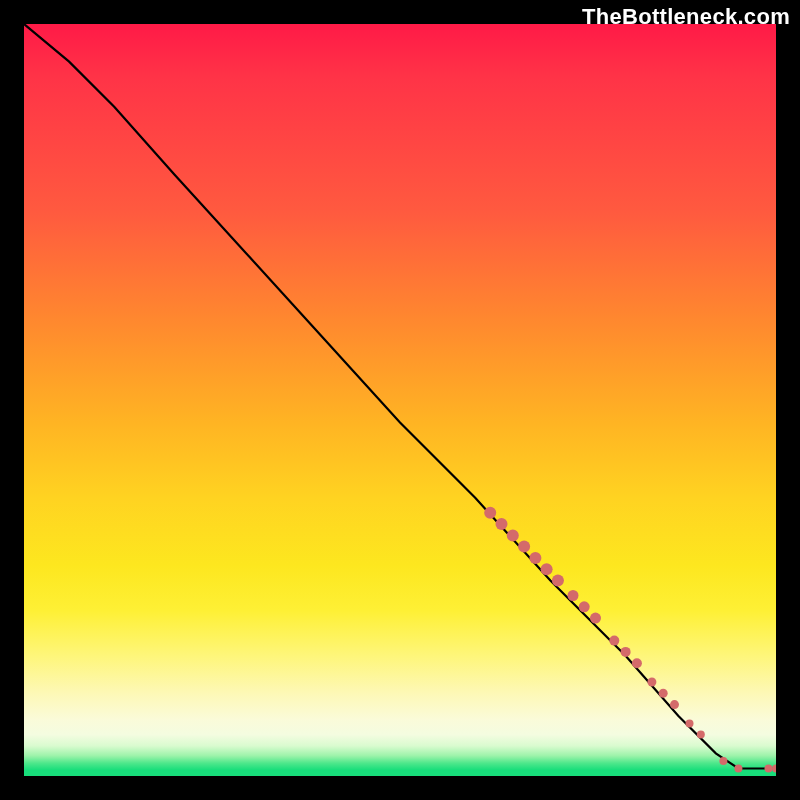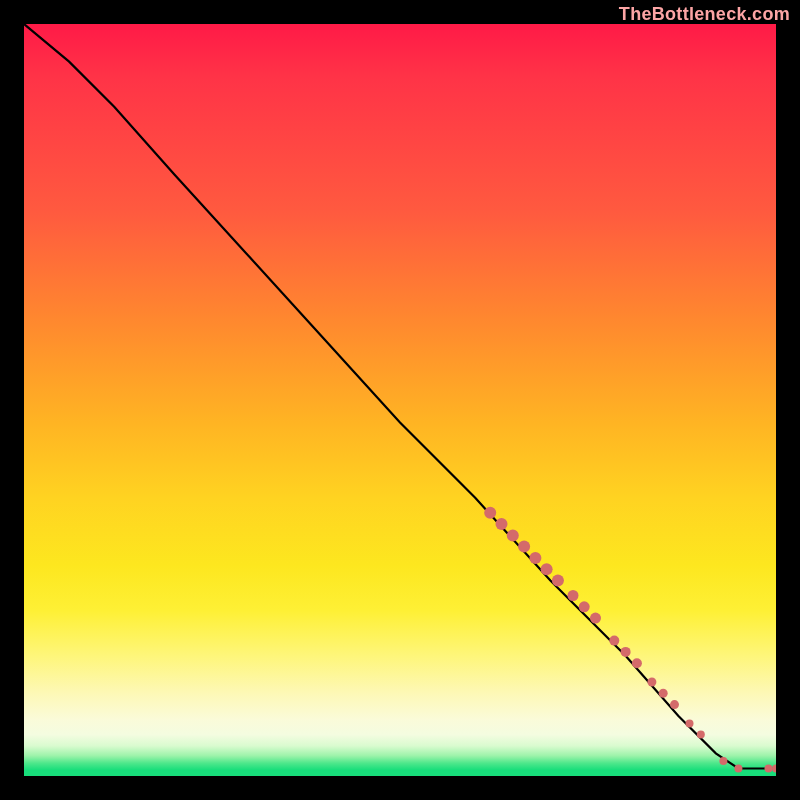--- a/index.html
+++ b/index.html
@@ -14,23 +14,23 @@
     position: relative;
     width: 800px;
     height: 800px;
     background: #000;
   }
   .watermark {
     position: absolute;
     top: 4px;
     right: 10px;
     font-family: Arial, Helvetica, sans-serif;
-    font-size: 18px;
+    font-size: 22px;
     font-weight: 600;
-    color: #fca5a5;
+    color: #ffffff;
     letter-spacing: 0.3px;
   }
   .plot {
     position: absolute;
     left: 24px;
     top: 24px;
     width: 752px;
     height: 752px;
     
     background: linear-gradient(

